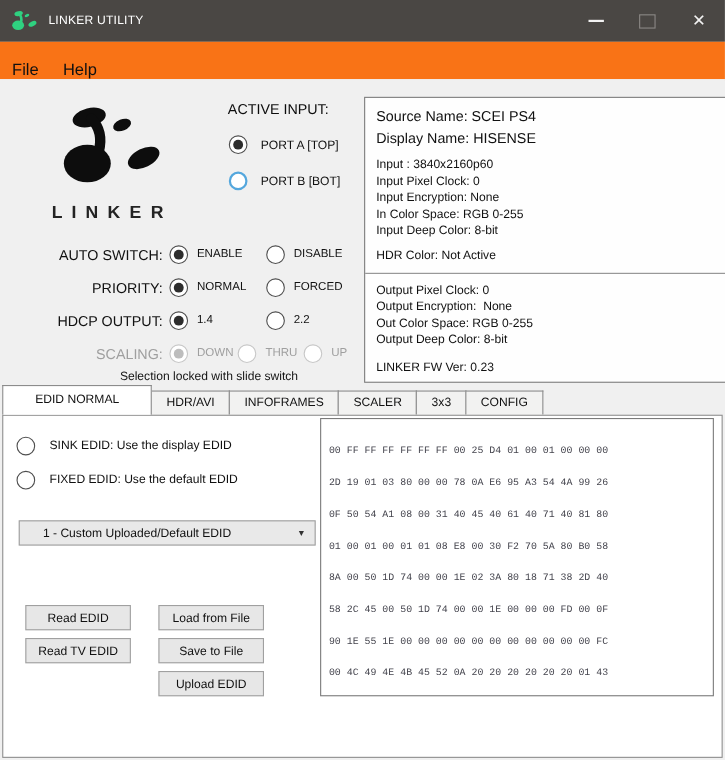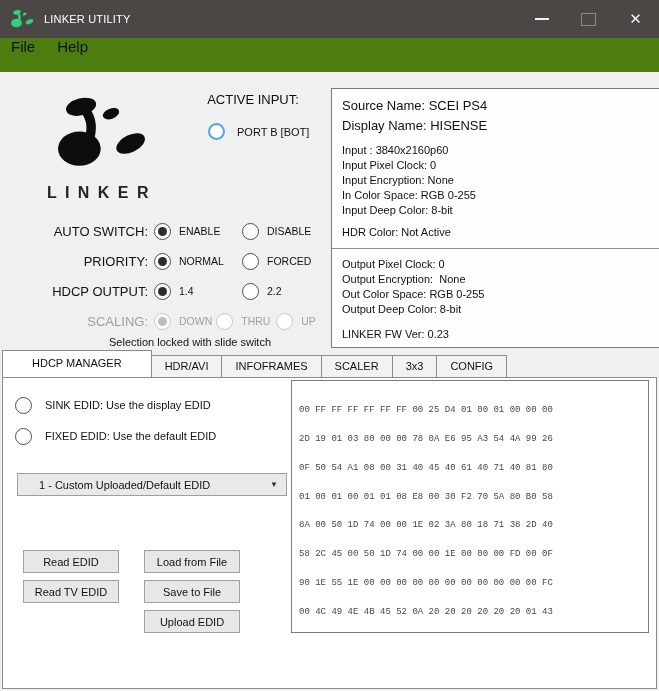--- a/index.html
+++ b/index.html
@@ -10,21 +10,21 @@
   
   .titlebar { height:38px; background:#4a4744; display:flex; align-items:center; color:#fff; }
   .app-icon { margin:0 8px 0 10px; display:flex; align-items:center; }
   .win-title { font-size:11px; letter-spacing:.2px; }
   .win-controls { margin-left:auto; display:flex; height:100%; }
   .wc { width:47px; height:100%; display:flex; align-items:center; justify-content:center; }
   .wc-min span { display:block; width:14px; border-top:2px solid #f2f2f2; }
   .wc-max span { display:block; width:13px; height:11px; border:1px solid #8b8885; }
   .wc-close { color:#f2f2f2; font-size:15px; }
   
-  .menubar { height:34px; background:#4d7c0f; display:flex; align-items:flex-start; font-size:15px; border-bottom:1px solid #e9e9e9; }
+  .menubar { height:34px; background:#f97316; display:flex; align-items:flex-end; font-size:15px; border-bottom:1px solid #e9e9e9; }
   .menu-item { padding:0 11px; }
   
   .main { position:absolute; top:72px; left:0; right:0; bottom:0; background:#f0f0f0; }
   
   .logo { position:absolute; left:10px; top:22px; width:120px;margin-left:37px; }
   .wordmark { margin-top:4px; font-size:16px; font-weight:bold; color:#232323; letter-spacing:2px; white-space:pre; }
   
   .active-input { position:absolute; left:178px; top:20px; width:150px; }
   .ai-label { font-size:13px; text-align:center; color:#0d0d0d; }
   .ai-opt { display:flex; align-items:center; gap:12px; margin:16px 0 0 30px; font-size:11px; }
@@ -118,20 +118,24 @@
         <ellipse cx="30" cy="64" rx="25" ry="20"></ellipse>
         <ellipse cx="90" cy="58" rx="18" ry="10" transform="rotate(-26 90 58)"></ellipse>
       </g>
     </svg>
     <div class="wordmark">L I N K E R</div>
   </div>
 
   <div class="active-input">
     <div class="ai-label">ACTIVE INPUT:</div>
     <div class="ai-opt">
+      <span class="radio sel"></span>
+      <span>PORT A [TOP]</span>
+    </div>
+    <div class="ai-opt">
       <span class="radio blue"></span>
       <span>PORT B [BOT]</span>
     </div>
   </div>
 
   <div class="status-panel">
     <div class="sp-big">Source Name: SCEI PS4</div>
     <div class="sp-big">Display Name: HISENSE</div>
     <div class="sp-gap"></div>
     <div class="sp-small">Input : 3840x2160p60</div>
@@ -195,21 +199,21 @@
       </span>
       <span class="sopt">
         <span class="radio dis"></span>
         <span>UP</span>
       </span>
     </div>
     <div class="snote">Selection locked with slide switch</div>
   </div>
 
   <div class="tabstrip">
-    <div class="tab active">HDCP MANAGER</div>
+    <div class="tab active">EDID NORMAL</div>
     <div class="tab">HDR/AVI</div>
     <div class="tab">INFOFRAMES</div>
     <div class="tab">SCALER</div>
     <div class="tab">3x3</div>
     <div class="tab">CONFIG</div>
   </div>
 
   <div class="tabpage">
 
     <div class="eopt" style="top:17px">

